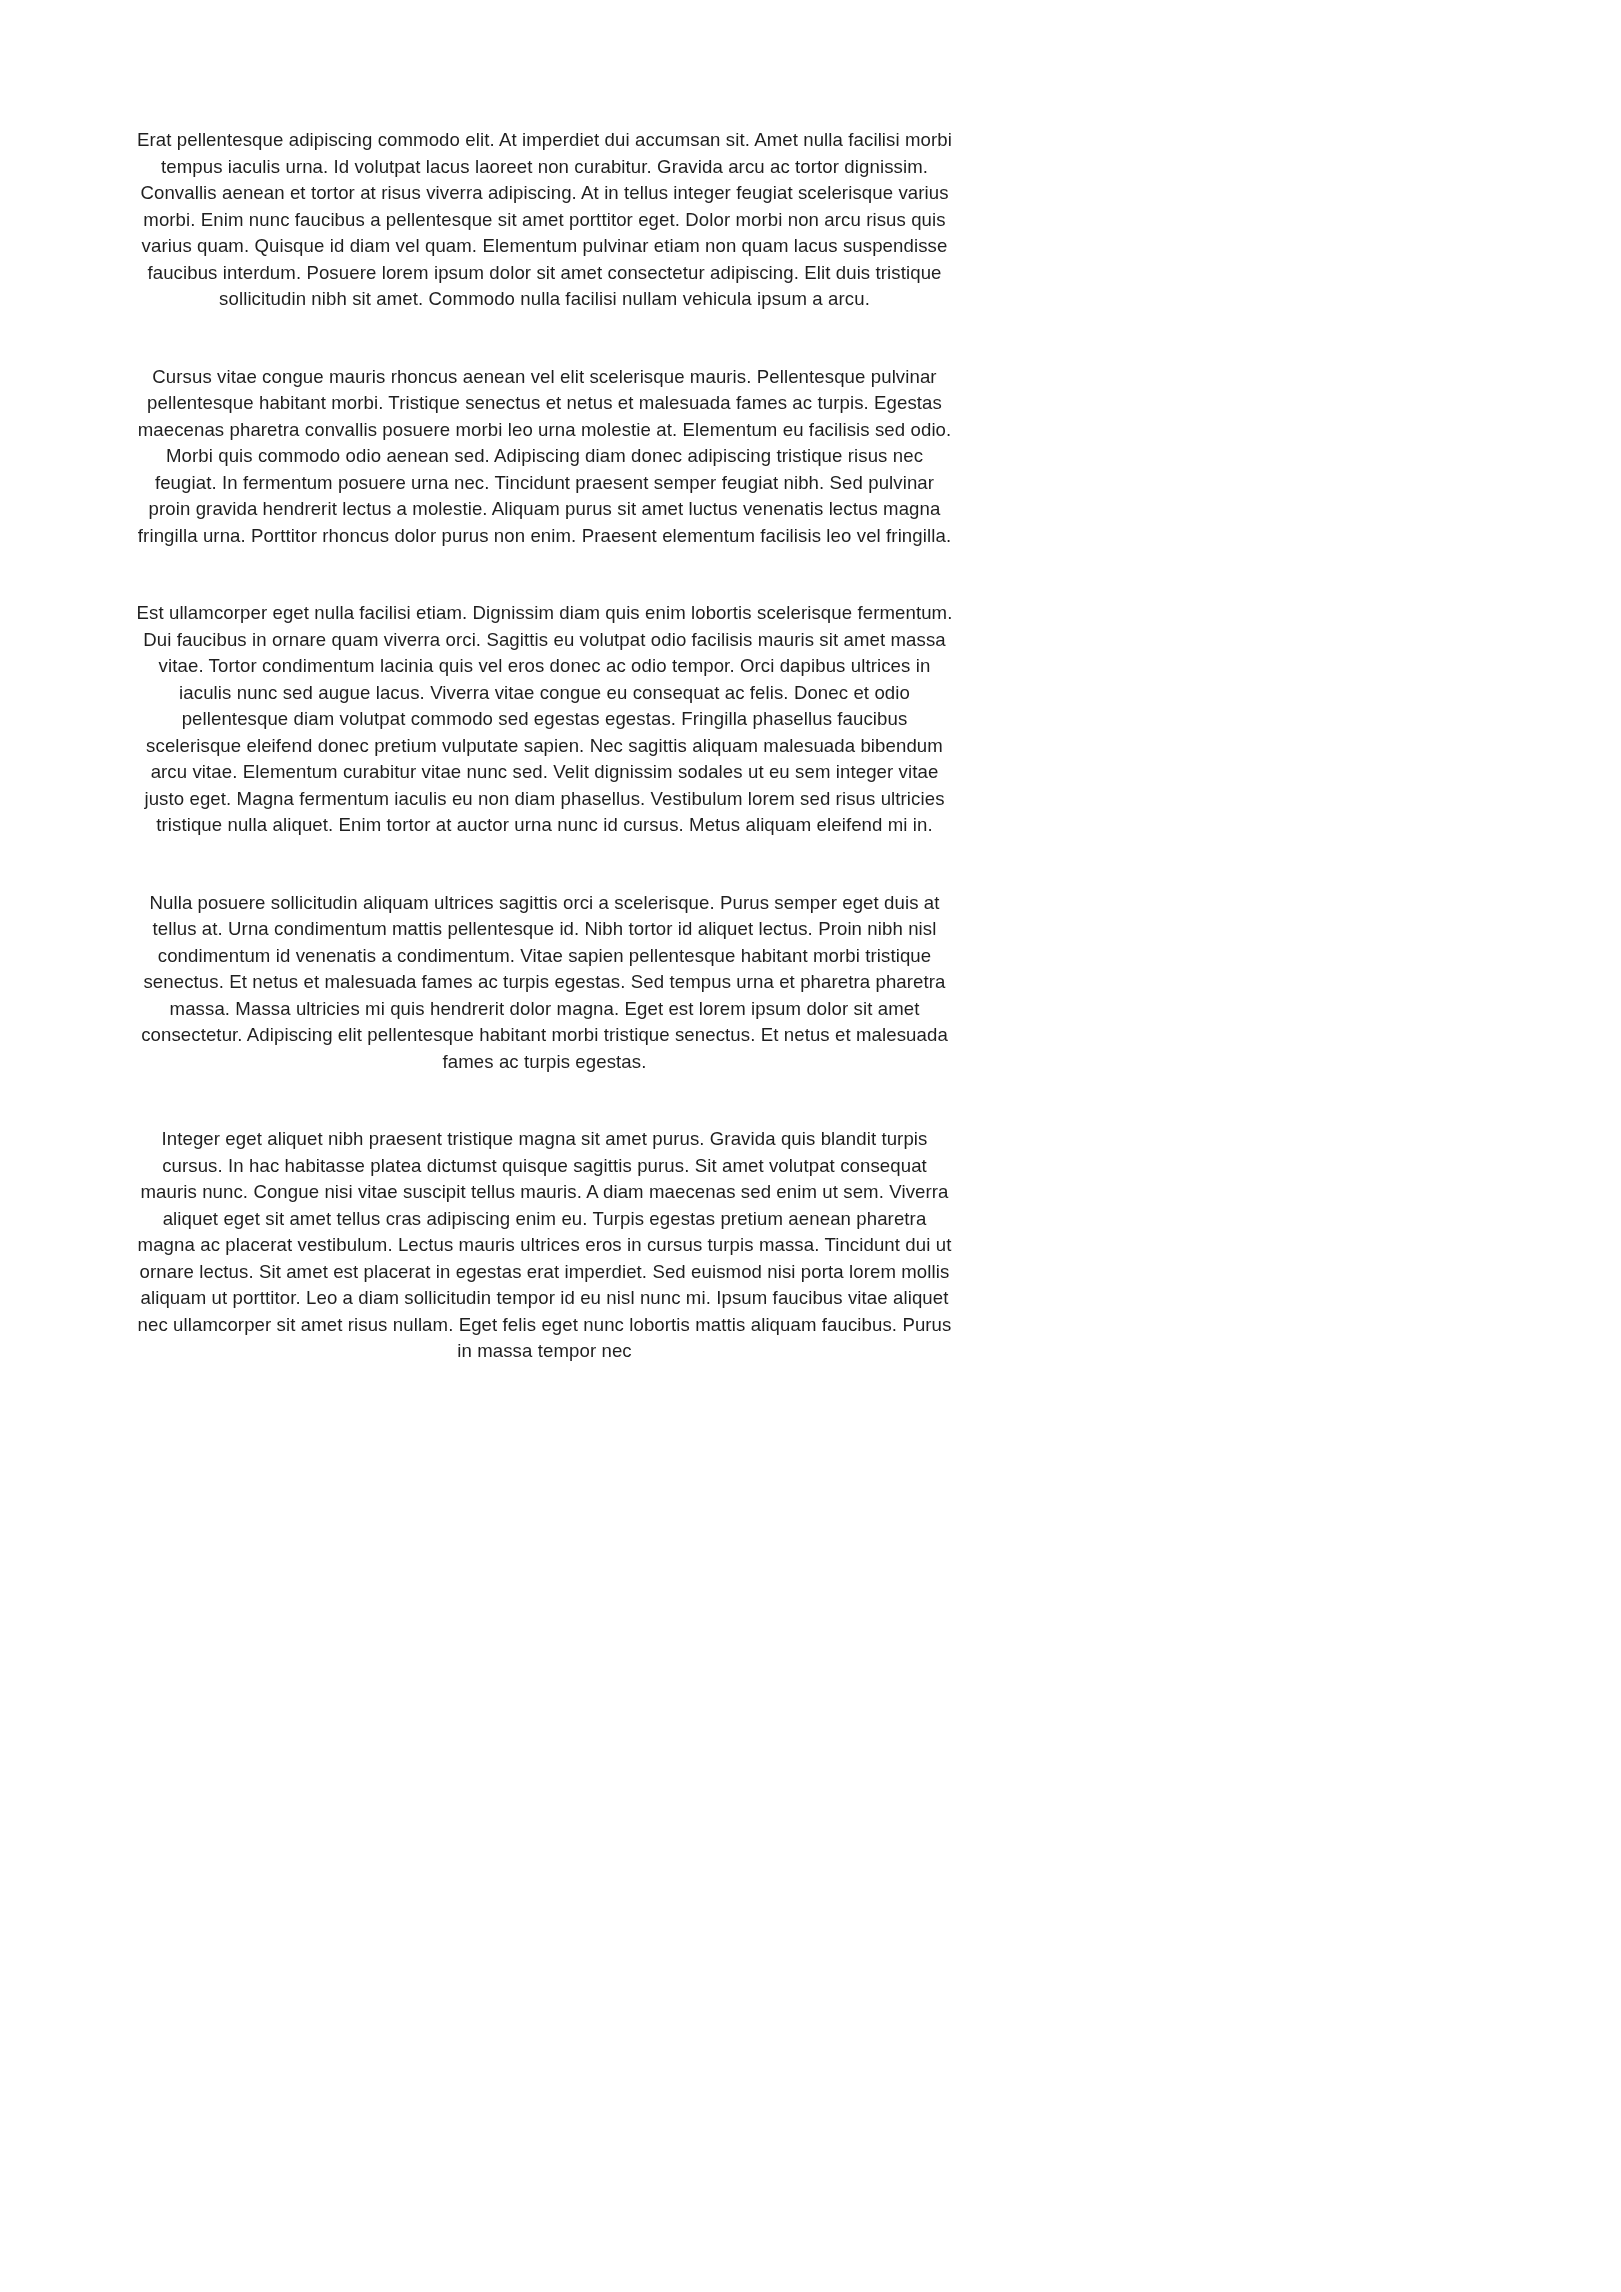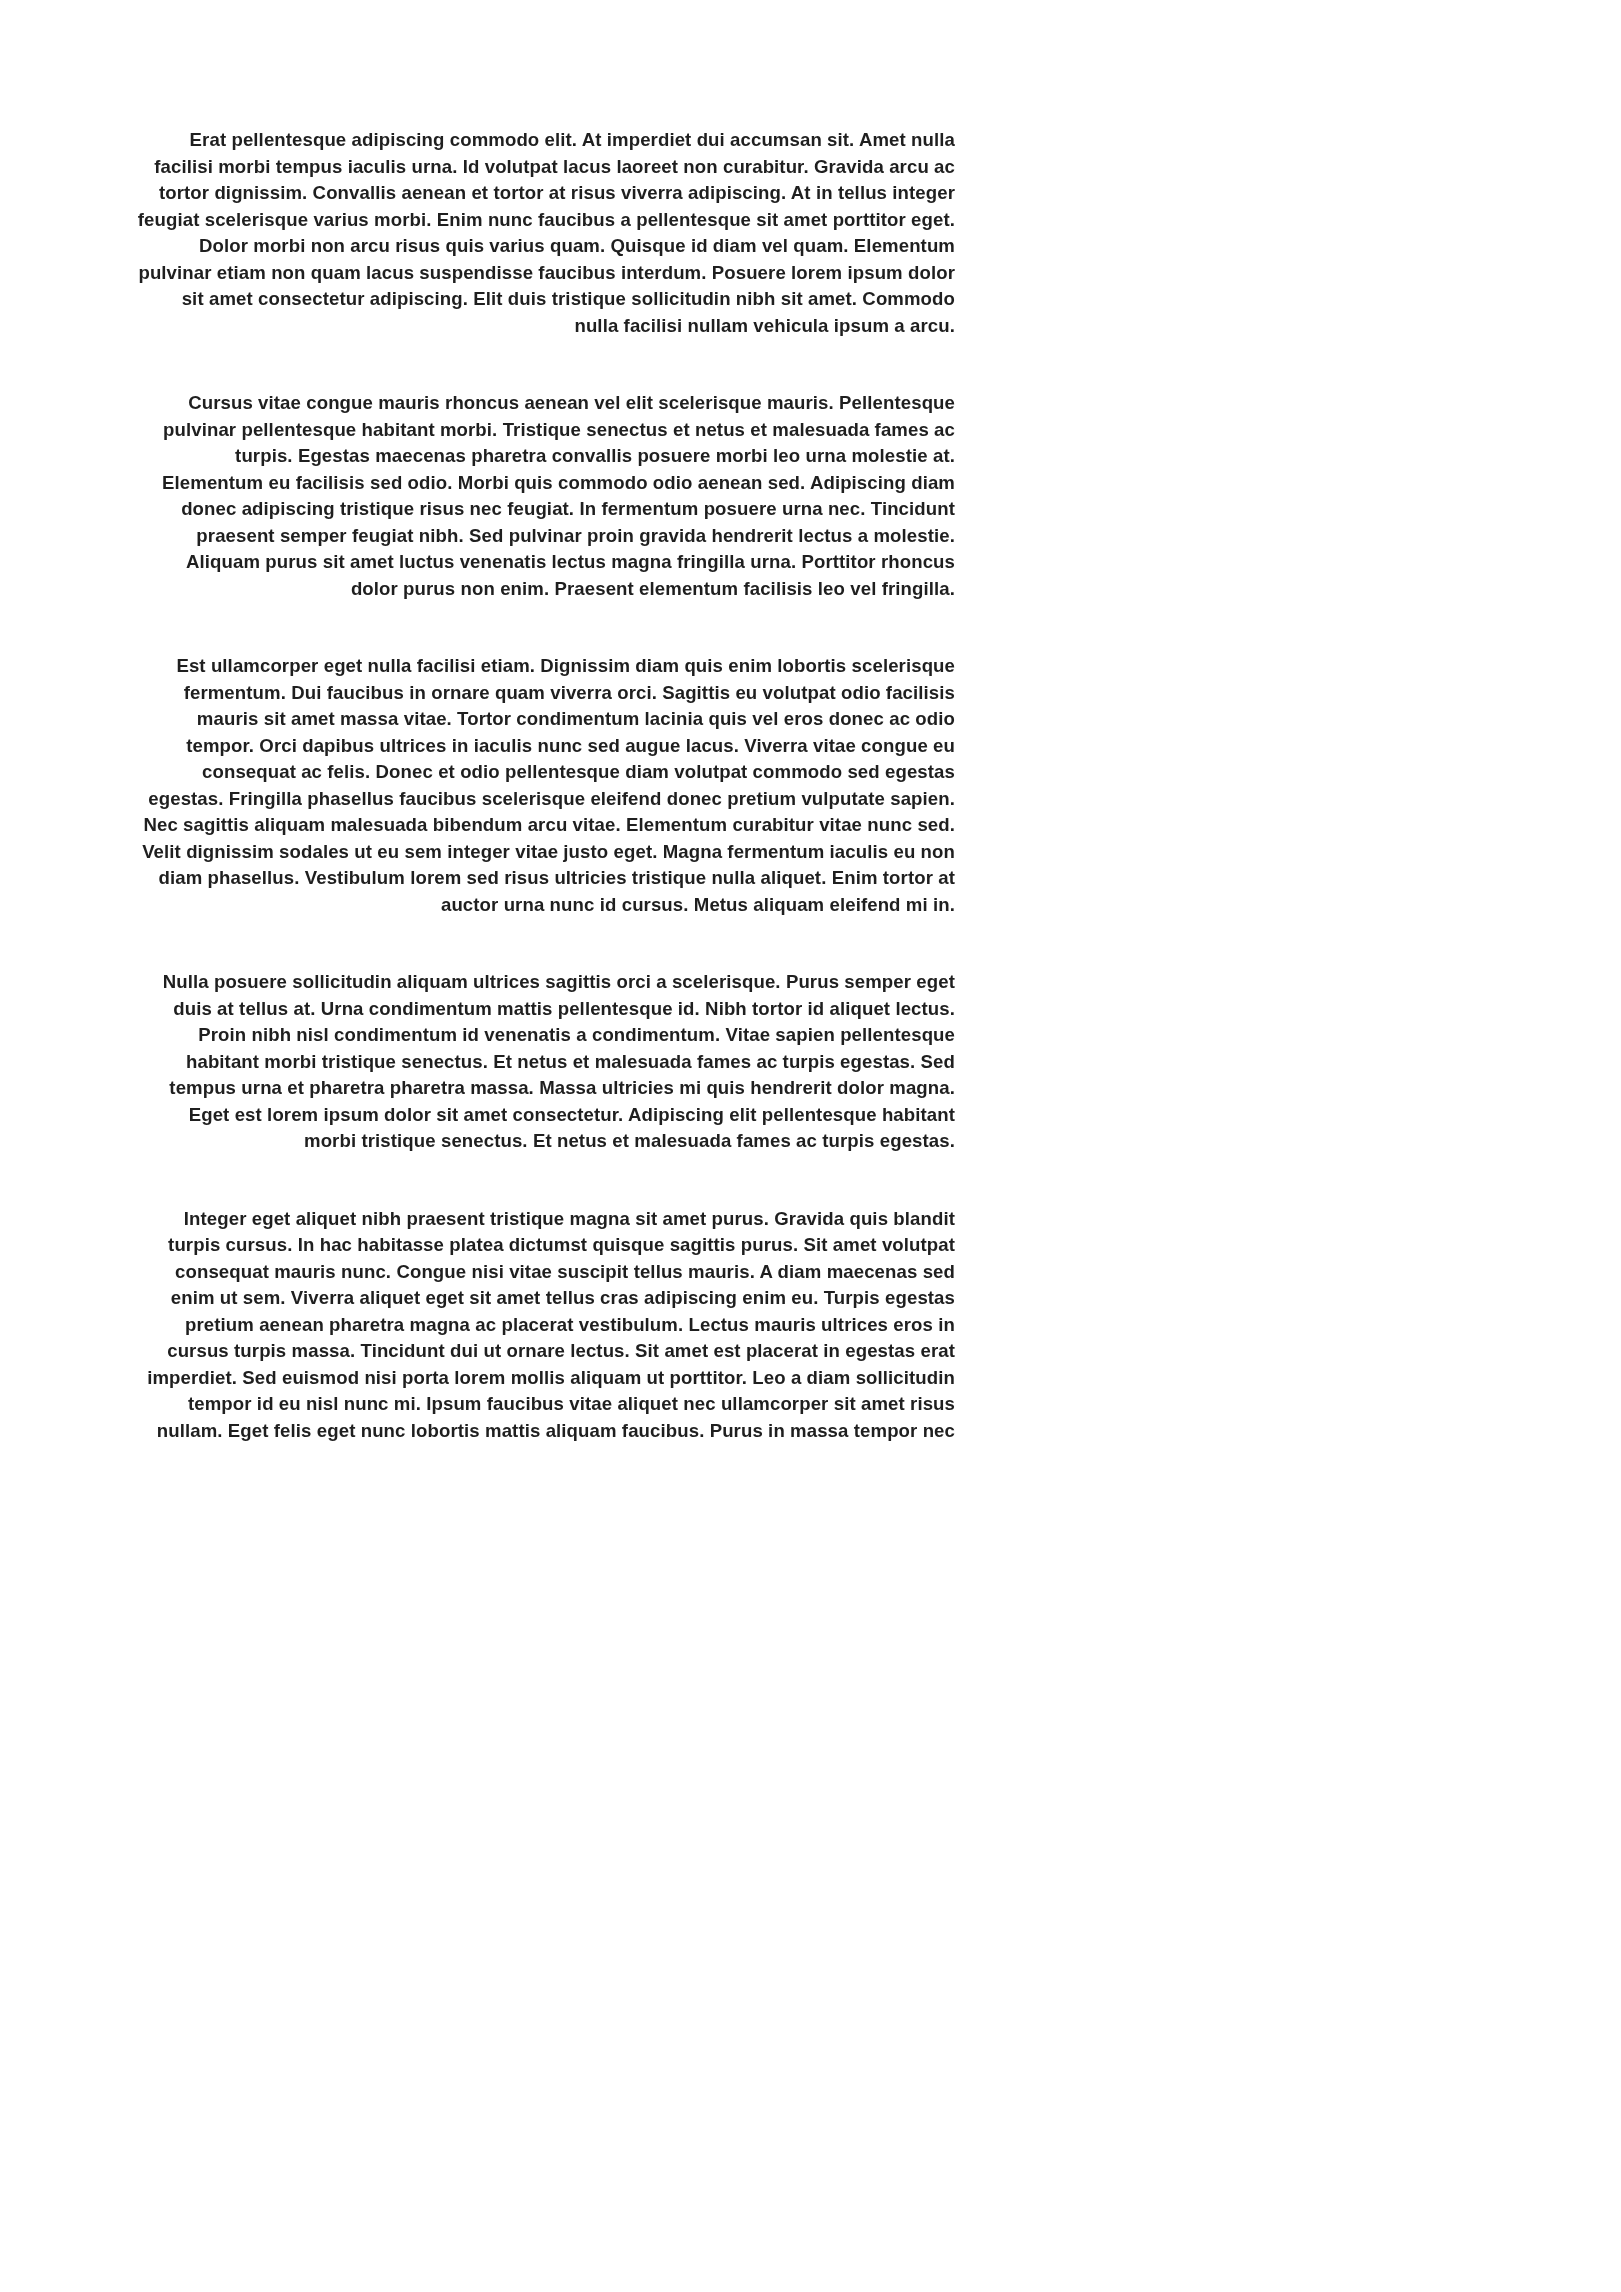--- a/index.html
+++ b/index.html
@@ -20,22 +20,21 @@
     top: 127px;
     width: 821px;
     font-family: "Liberation Sans", sans-serif;
     font-size: 18.6px;
     line-height: 26.5px;
     color: #1f1f1f;
     letter-spacing: 0.1px;
   }
   .content p {
     margin: 0 0 51px 0;
-    text-align: right;
-    font-weight: bold;
+    text-align: center;
   }
   .content p:last-child {
     margin-bottom: 11px;
   }
 </style>
 </head>
 <body>
 
 <div class="page">
   <div class="content">

